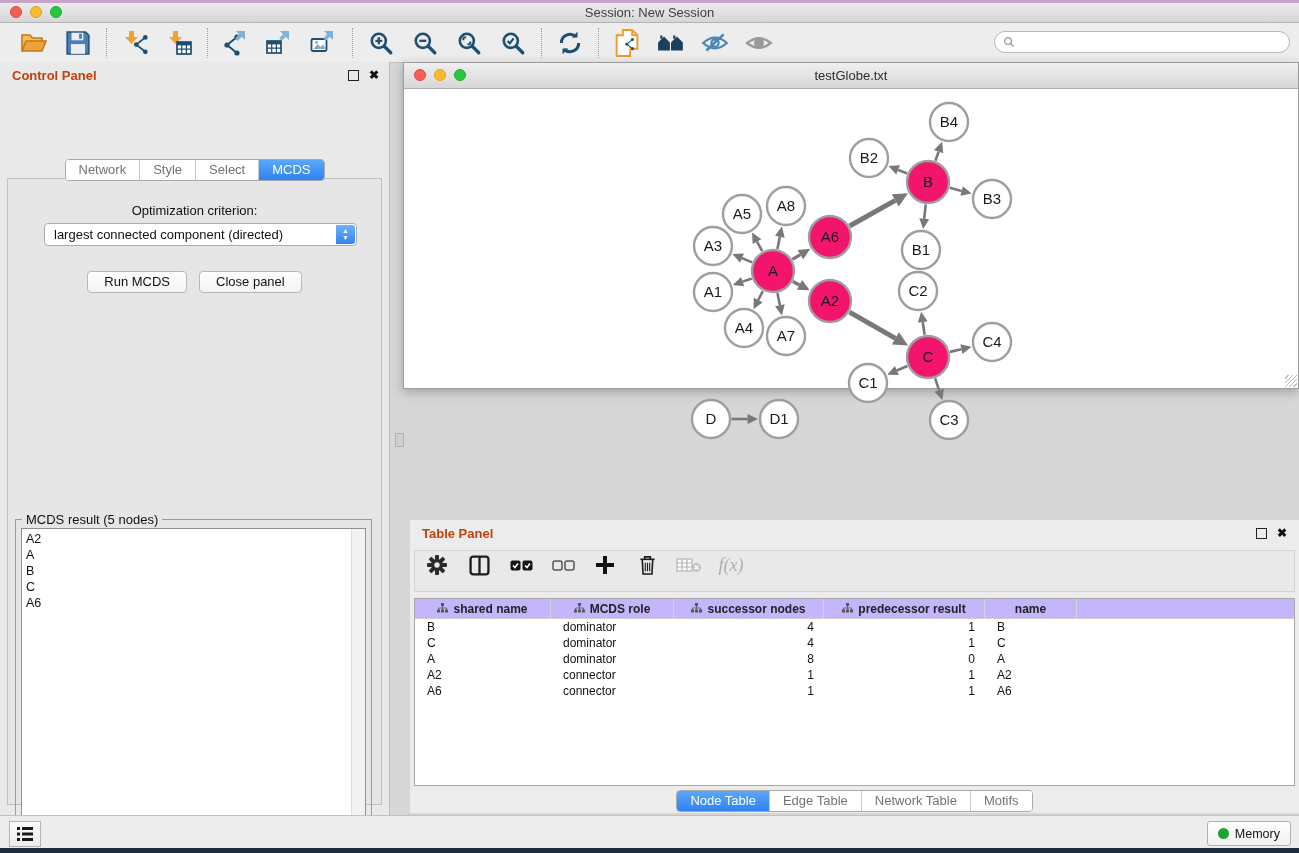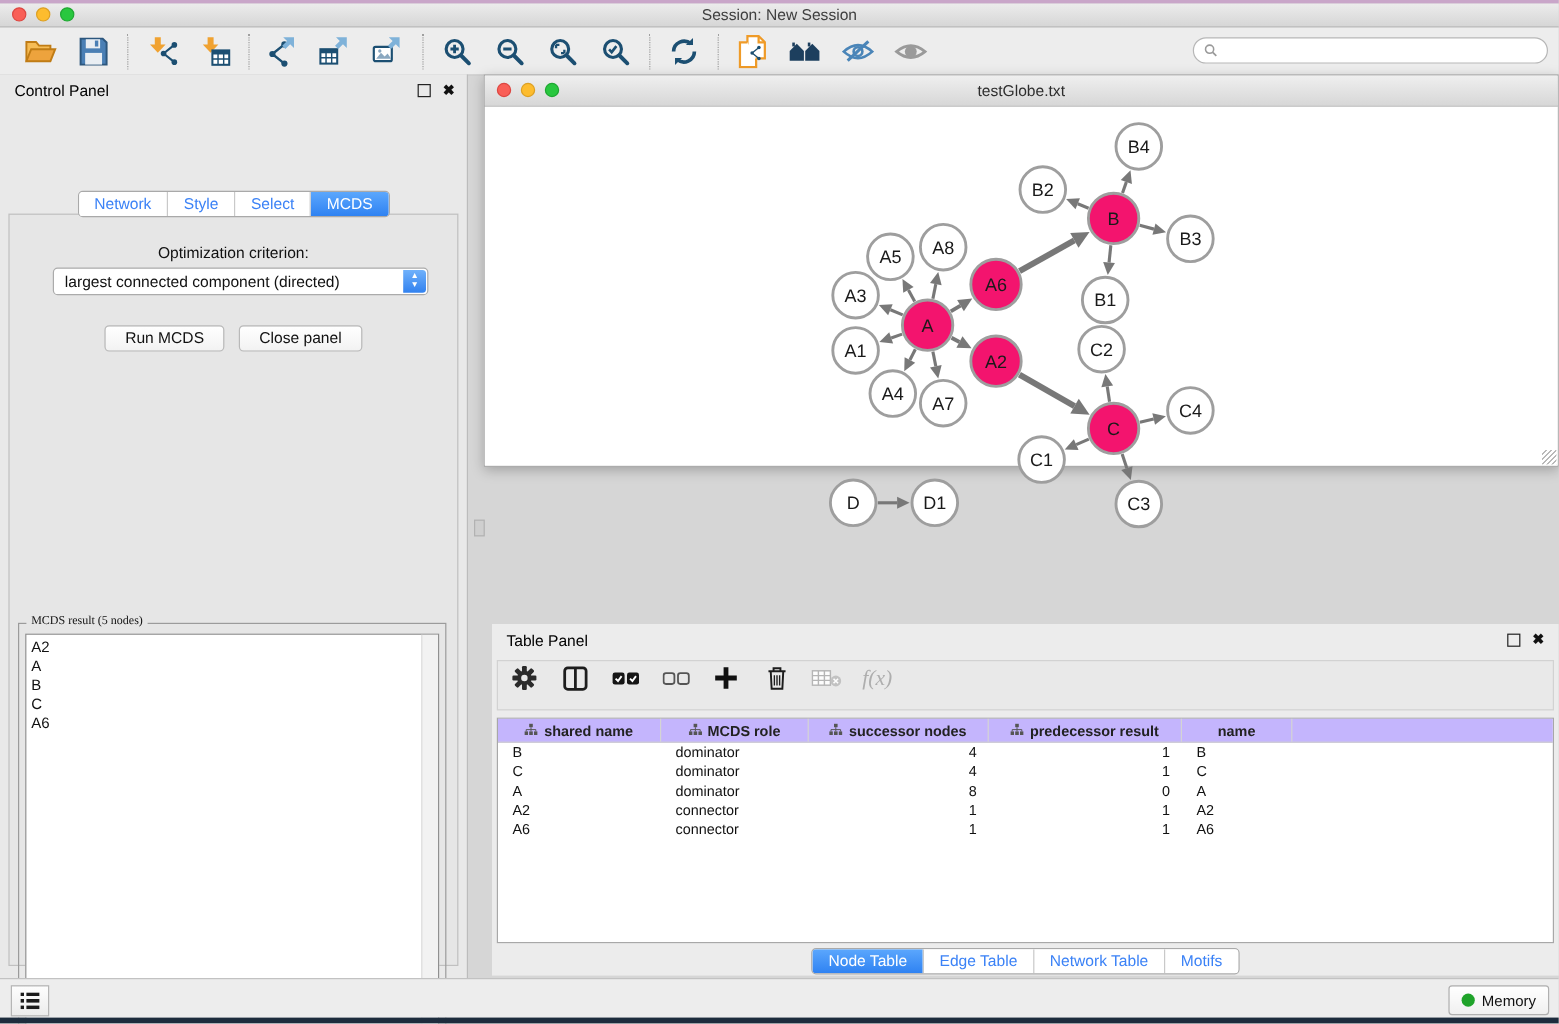--- a/index.html
+++ b/index.html
@@ -22,41 +22,41 @@
   .tgroup{display:flex;align-items:center;gap:12px;padding:0 12px;}
   .tsep{width:0;height:30px;border-left:1px dotted #9f9f9f;}
   .tbtn{display:inline-flex;align-items:center;justify-content:center;width:32px;height:32px;cursor:pointer;}
   .search-field{position:absolute;right:9px;top:8px;width:296px;height:22px;background:#fff;
                 border:1px solid #b7b7b7;border-radius:12px;display:flex;align-items:center;padding-left:8px;box-sizing:border-box;}
   .search-field input{border:none;outline:none;flex:1;font-size:12px;background:transparent;margin-left:4px;font-family:"Liberation Sans",sans-serif;}
   
   .control-panel{position:absolute;left:0;top:62px;width:390px;height:753px;background:#e9e9e9;
                  border-right:1px solid #bcbcbc;box-sizing:border-box;}
   .panel-header{position:relative;height:26px;}
-  .panel-title{position:absolute;left:12px;top:6px;font-size:13px;color:#000000;}
+  .panel-title{position:absolute;left:12px;top:6px;font-size:13px;color:#c2410c;font-weight:bold;}
   .float-icon{position:absolute;width:9px;height:9px;border:1.5px solid #222;top:8px;cursor:pointer;}
   .close-icon{position:absolute;top:6px;font-size:12px;font-weight:bold;color:#111;cursor:pointer;}
   .cp-content{position:absolute;left:7px;right:7px;top:116px;bottom:10px;border:1px solid #c0c0c0;background:#e6e6e6;}
   .segbar{position:absolute;top:97px;left:50%;transform:translateX(-50%);display:flex;z-index:2;
           border:1px solid #a9a9a9;border-radius:4px;overflow:hidden;background:#fff;height:20px;}
-  .seg{padding:0 13px;font-size:13px;line-height:20px;color:#3b82f6;background:#fff;border-left:1px solid #c9c9c9;cursor:pointer;white-space:nowrap;}
+  .seg{padding:0 13px;font-size:13px;line-height:20px;color:#737373;background:#fff;border-left:1px solid #c9c9c9;cursor:pointer;white-space:nowrap;}
   .seg:first-child{border-left:none;}
   .seg.active{background:linear-gradient(#5ba7fd,#2f82f2);color:#fff;}
   .opt-label{position:absolute;left:0;width:100%;top:24px;text-align:center;font-size:13px;color:#111;}
   .dropdown{position:absolute;left:36px;top:44px;width:313px;height:23px;background:#fff;border:1px solid #ababab;
             border-radius:4px;box-sizing:border-box;cursor:pointer;}
   .dropdown .val{position:absolute;left:9px;top:3px;font-size:13px;color:#111;white-space:nowrap;}
   .dd-stepper{position:absolute;right:1px;top:1px;bottom:1px;width:19px;border-radius:0 3px 3px 0;
               background:linear-gradient(#70b1fb,#3181ef);display:flex;flex-direction:column;align-items:center;justify-content:center;gap:1px;}
   .dd-stepper span{color:#fff;font-size:7px;line-height:6px;}
   .btn-row{position:absolute;left:0;width:100%;top:78px;display:flex;justify-content:center;gap:12px;margin-top:14px;}
   .btn{background:linear-gradient(#ffffff,#f2f2f2);border:1px solid #b9b9b9;border-radius:4px;height:22px;
        padding:0 16px;font-size:13px;color:#111;line-height:20px;cursor:pointer;}
   .fieldset{position:absolute;left:7px;right:9px;top:340px;height:344px;border:1px solid #9b9b9b;}
-  .fieldset .legend{position:absolute;left:6px;top:-8px;background:#e6e6e6;padding:0 4px;font-size:10px;color:#111;font-family:Liberation Serif, serif;}
+  .fieldset .legend{position:absolute;left:6px;top:-8px;background:#e6e6e6;padding:0 4px;font-size:13px;color:#111;}
   .listbox{position:absolute;left:5px;right:5px;top:8px;bottom:6px;background:#fff;border:1px solid #909090;}
   .listbox .items{position:absolute;left:4px;top:2px;right:18px;font-size:12.5px;color:#111;line-height:16px;}
   .scrolltrack{position:absolute;right:0;top:0;bottom:0;width:13px;background:#f2f2f2;border-left:1px solid #ddd;}
   
   .network-window{position:absolute;left:403px;top:62px;width:896px;height:327px;background:#fff;
                   border:1px solid #9c9c9c;box-sizing:border-box;box-shadow:0 3px 10px rgba(0,0,0,0.25);}
   .nw-titlebar{position:relative;height:25px;background:linear-gradient(#efefef,#d7d7d7);border-bottom:1px solid #b0b0b0;}
   .nw-title{width:100%;text-align:center;line-height:25px;font-size:13px;color:#2e2e2e;}
   .nw-canvas{position:absolute;left:0;top:26px;right:0;bottom:0;background:#fff;}
   .resize-grip{position:absolute;right:1px;bottom:1px;width:12px;height:12px;

